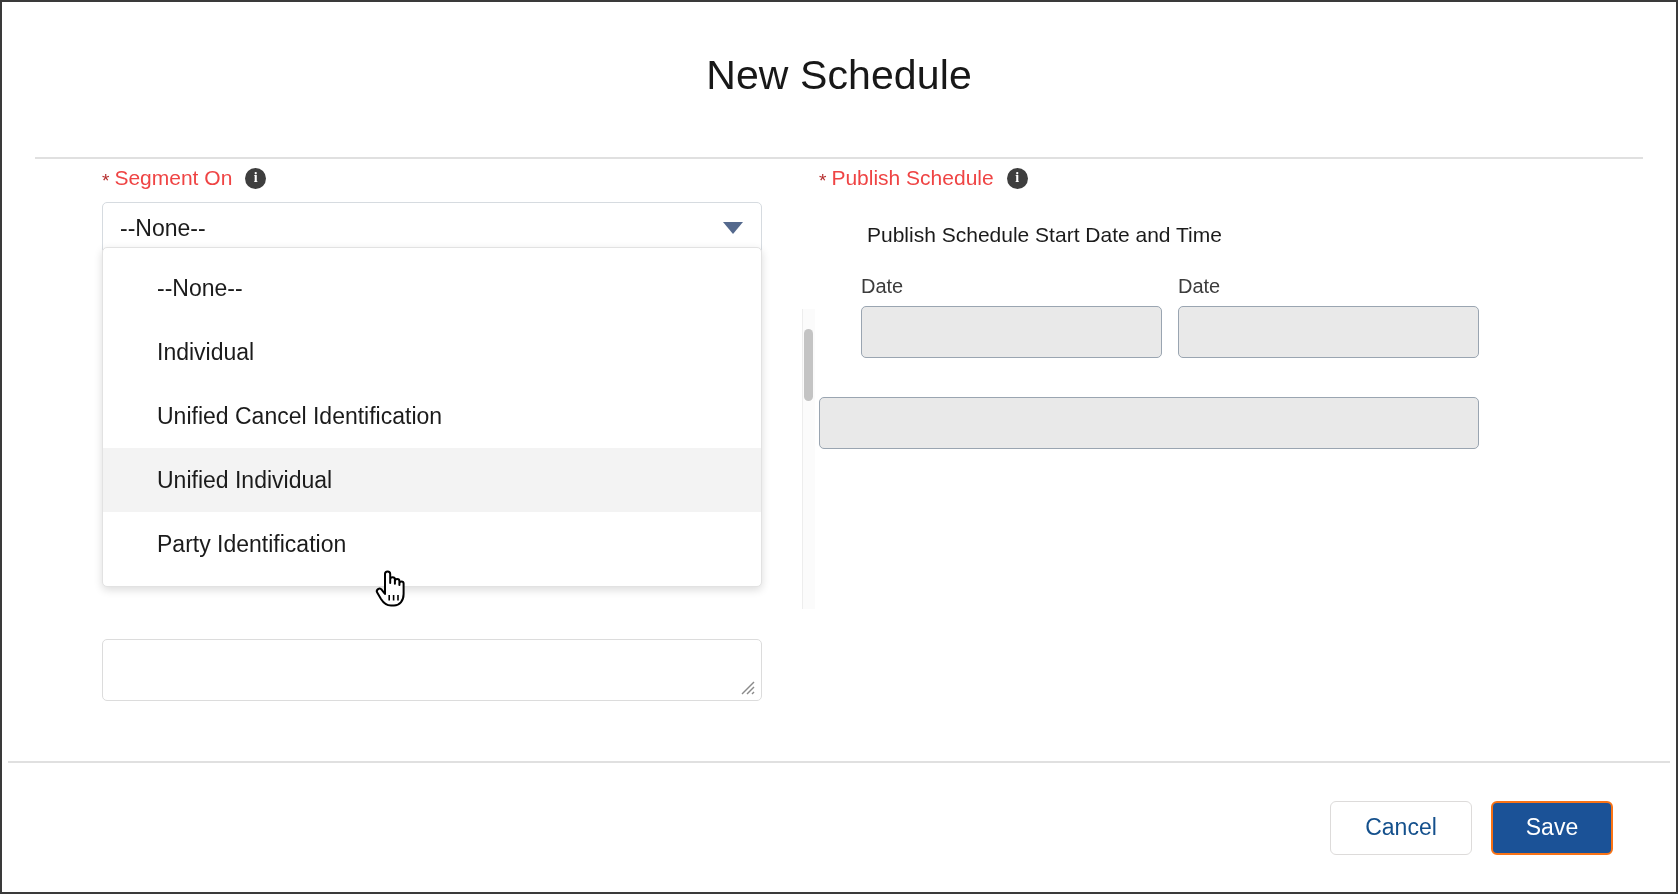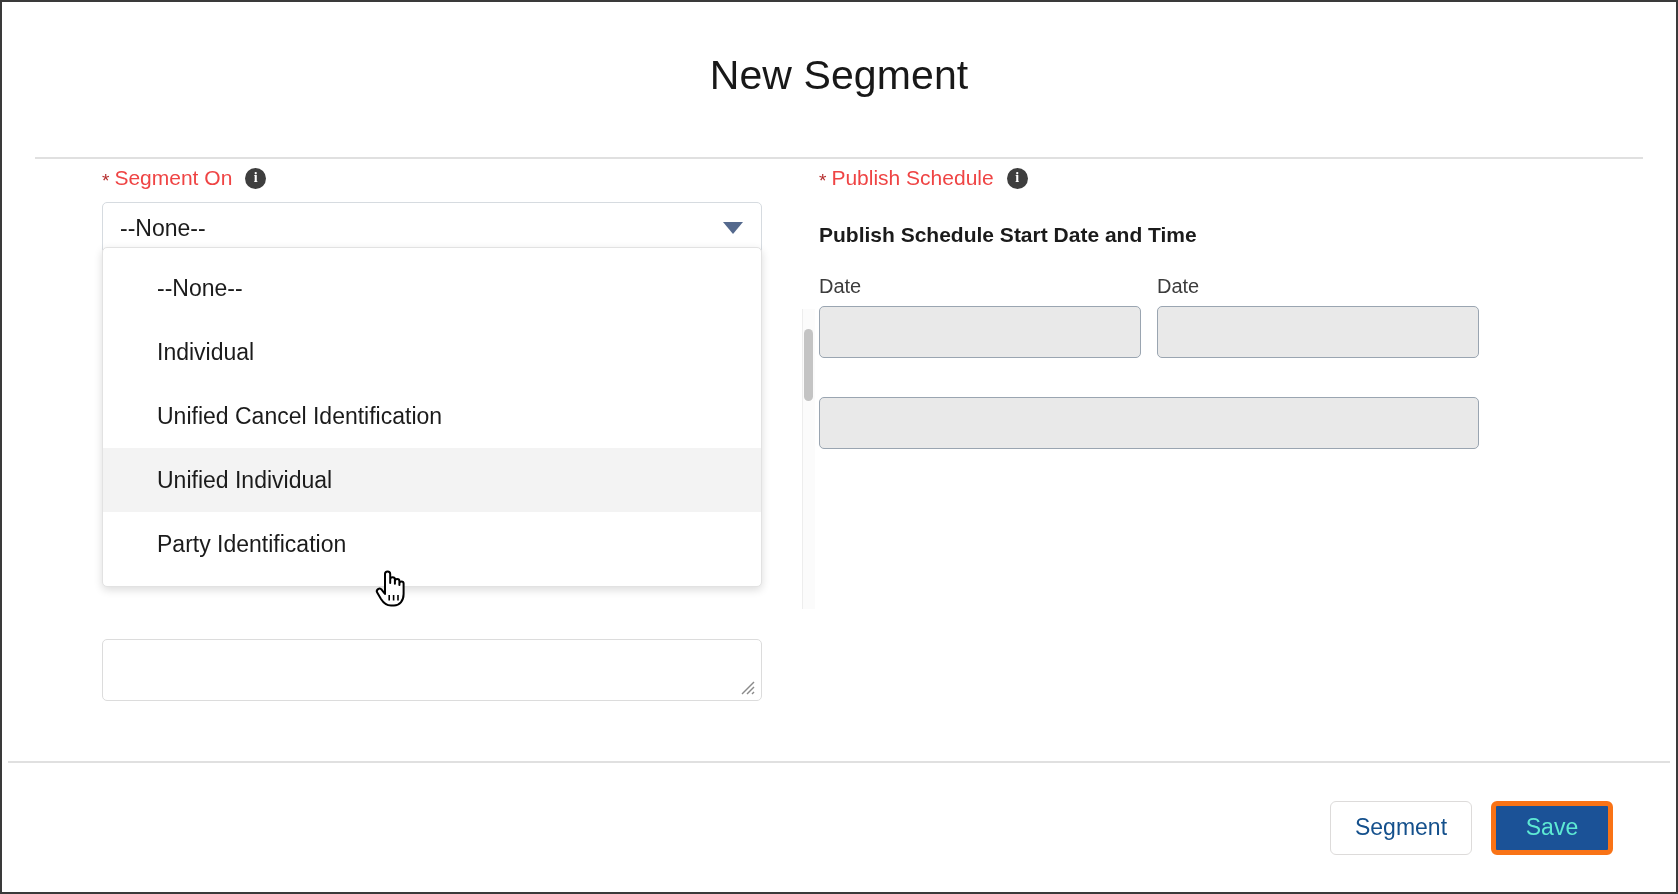--- a/index.html
+++ b/index.html
@@ -182,23 +182,24 @@
     left: 700px; top: 150px;
     width: 13px; height: 300px;
     background: #fbfbfb;
     border-left: 1px solid #ededed;
     z-index: 4;
   }
 
   
   .sub-heading {
     font-size: 21px;
-    font-weight: 700;
+    font-weight: 400;
     color: #1b1b1b;
     margin-top: 30px;
+    margin-left: 48px;
   }
 
   .sub-label {
     font-size: 20px;
     font-weight: 400;
     color: #3c3c3c;
     margin-bottom: 8px;
   }
 
   .disabled-input {
@@ -206,20 +207,21 @@
     border: 1px solid #9aa5b1;
     border-radius: 5px;
     background: #e9e9e9;
     cursor: not-allowed;
   }
 
   .dt-row {
     display: flex;
     gap: 16px;
     margin-top: 28px;
+    margin-left: 42px;
   }
   .dt-col { flex: 1; }
 
   .exp-block { margin-top: 39px; }
 
   
   .footer-divider {
     position: absolute;
     bottom: 129px; left: 6px; right: 6px;
     height: 2px;
@@ -248,39 +250,39 @@
     padding: 0 22px;
     line-height: 1;
   }
   .btn-neutral {
     background: #ffffff;
     border: 1px solid #dddbda;
     color: #14508c;
   }
   .btn-brand {
     background: #1b5297;
-    border: 5px solid #f97316;
-    color: #5eead4;
+    border: 2px solid #f97316;
+    color: #ffffff;
     min-width: 122px;
   }
 
   
   .cursor {
     position: absolute;
     z-index: 90;
     pointer-events: none;
   }
 </style>
 </head>
 <body>
 
 <div class="screen">
 
   <div class="modal-header">
-    <div class="modal-title">New Segment</div>
+    <div class="modal-title">New Schedule</div>
   </div>
   <div class="header-divider"></div>
 
   <div class="modal-body">
 
     <div class="col col-left">
 
       <div class="field-label">
         <span class="req-star">*</span>
         <span class="label-text">Segment On</span>
@@ -347,21 +349,21 @@
 
       <div class="exp-block">
         <div class="disabled-input"></div>
       </div>
 
     </div>
   </div>
 
   <div class="footer-divider"></div>
   <div class="modal-footer">
-    <div class="btn btn-neutral">Segment</div>
+    <div class="btn btn-neutral">Cancel</div>
     <div class="btn btn-brand">Save</div>
   </div>
 
   <svg class="cursor" style="left:372px; top:562px; width:34px; height:44px;" viewBox="0 0 34 44">
     <path d="M11,30 L11,10 C11,6.5 16.2,6.5 16.2,10 L16.2,19 L16.2,15.5 C16.2,12.5 20.9,12.5 20.9,15.5 L20.9,19.8 L20.9,17.2
              C20.9,14.4 25.4,14.4 25.4,17.2 L25.4,21 L25.4,19.5 C25.4,16.9 29.6,16.9 29.6,19.5 L29.6,30
              C29.6,37 25.5,41.5 20,41.5 L17,41.5 C12.5,41.5 9.5,39 7,35 L3.2,28.6 C1.6,25.8 5.6,23 7.6,25.6 L11,30 Z" fill="#ffffff" stroke="#000000" stroke-width="2" stroke-linejoin="round"></path>
     <line x1="15.2" y1="31" x2="15.2" y2="36.5" stroke="#000000" stroke-width="1.6"></line>
     <line x1="19.6" y1="31" x2="19.6" y2="36.5" stroke="#000000" stroke-width="1.6"></line>
     <line x1="24.0" y1="31" x2="24.0" y2="36.5" stroke="#000000" stroke-width="1.6"></line>

